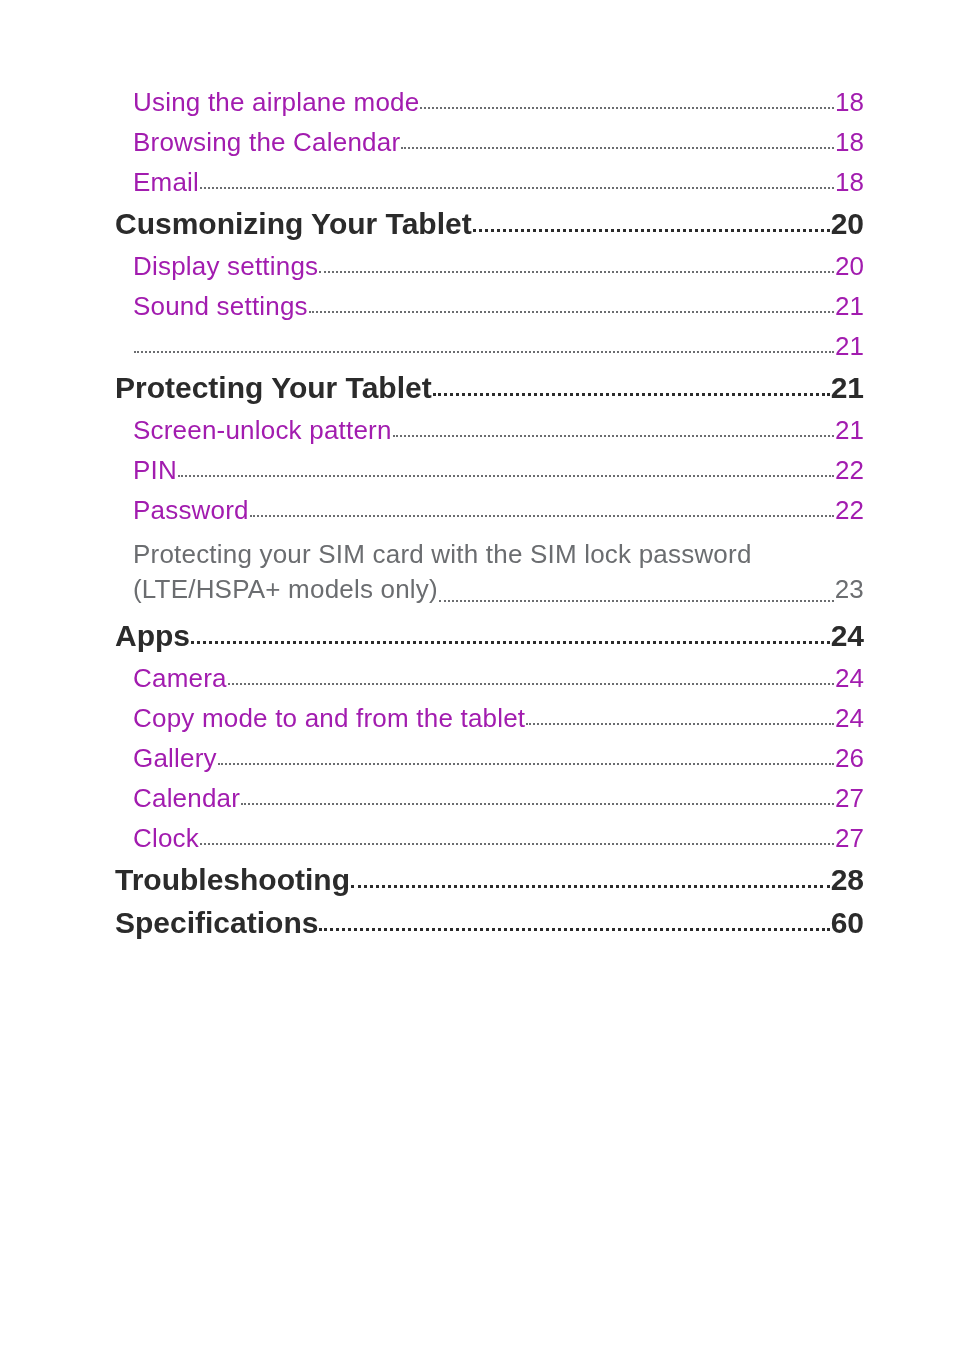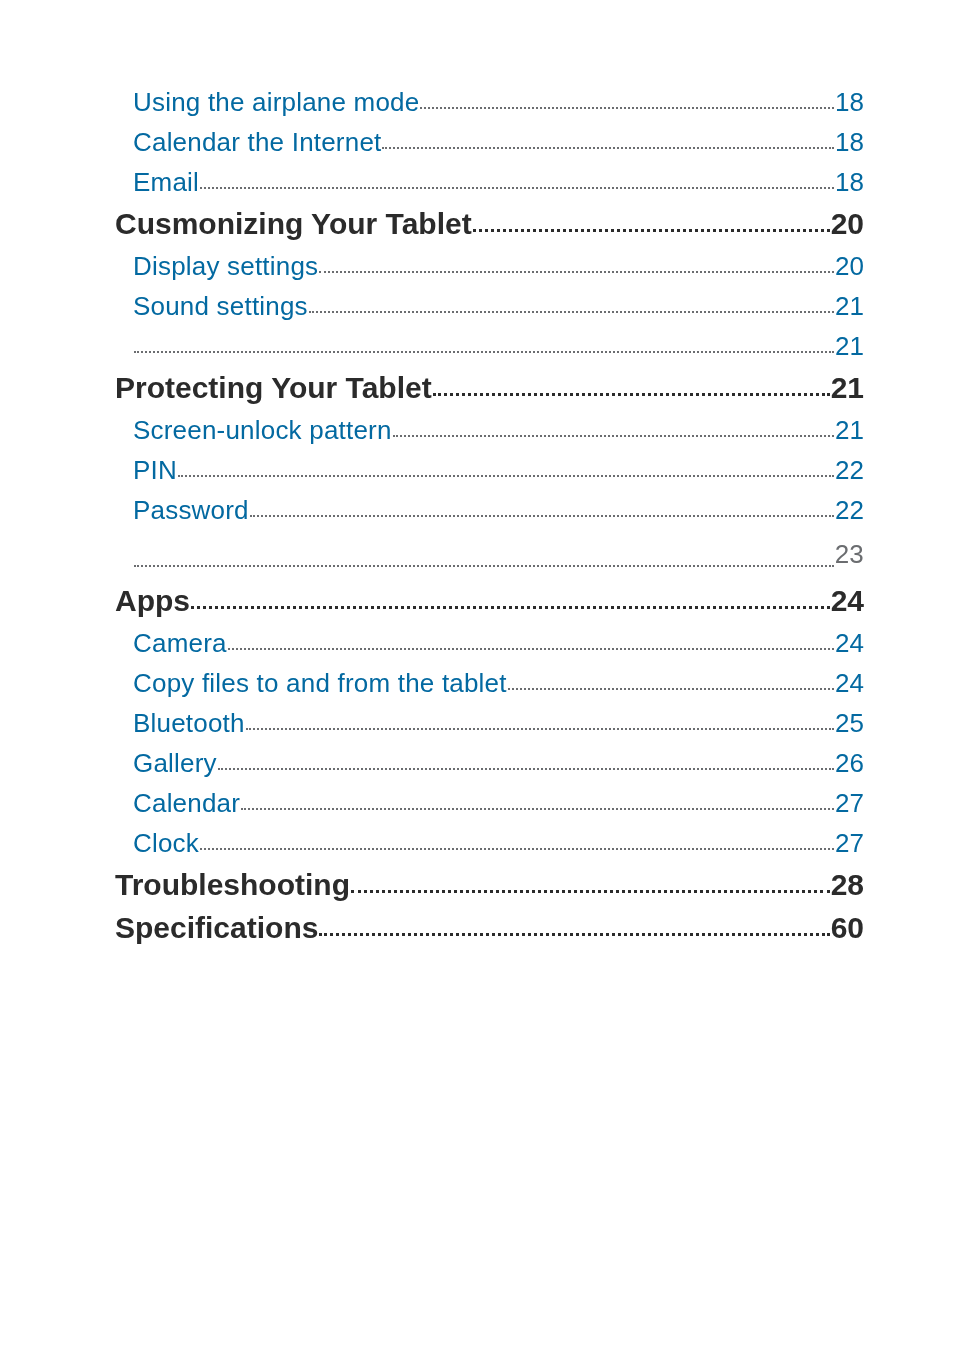--- a/index.html
+++ b/index.html
@@ -20,21 +20,21 @@
   }
   .toc-entry {
     display: flex;
     align-items: flex-end;
     margin: 0;
     line-height: 1.0;
   }
   .toc-sub {
     font-size: 26px;
     font-weight: 400;
-    color: #0369a1;
+    color: #a21caf;
     margin-top: 14px;
     margin-bottom: 14px;
     margin-left: 18px;
   }
   .toc-sub .label {
     letter-spacing: 0.2px;
   }
   .toc-sub .page-num {
     letter-spacing: 0;
     text-align: center;
@@ -98,21 +98,21 @@
 
 <div class="page">
 
   <div class="toc-entry toc-sub">
     <span class="label">Using the airplane mode</span>
     <span class="dots"></span>
     <span class="page-num">18</span>
   </div>
 
   <div class="toc-entry toc-sub">
-    <span class="label">Calendar the Internet</span>
+    <span class="label">Browsing the Calendar</span>
     <span class="dots"></span>
     <span class="page-num">18</span>
   </div>
 
   <div class="toc-entry toc-sub">
     <span class="label">Email</span>
     <span class="dots"></span>
     <span class="page-num">18</span>
   </div>
 
@@ -157,49 +157,46 @@
     <span class="page-num">22</span>
   </div>
 
   <div class="toc-entry toc-sub">
     <span class="label">Password</span>
     <span class="dots"></span>
     <span class="page-num">22</span>
   </div>
 
   <div class="multiline">
+    <span class="line1">Protecting your SIM card with the SIM lock password</span>
     <span class="line2">
+      <span class="label">(LTE/HSPA+ models only)</span>
       <span class="dots"></span>
       <span class="page-num">23</span>
     </span>
   </div>
 
   <div class="toc-entry toc-head">
     <span class="label">Apps</span>
     <span class="dots"></span>
     <span class="page-num">24</span>
   </div>
 
   <div class="toc-entry toc-sub">
     <span class="label">Camera</span>
     <span class="dots"></span>
     <span class="page-num">24</span>
   </div>
 
   <div class="toc-entry toc-sub">
-    <span class="label">Copy files to and from the tablet</span>
+    <span class="label">Copy mode to and from the tablet</span>
     <span class="dots"></span>
     <span class="page-num">24</span>
   </div>
 
-  <div class="toc-entry toc-sub">
-    <span class="label">Bluetooth</span>
-    <span class="dots"></span>
-    <span class="page-num">25</span>
-  </div>
 
   <div class="toc-entry toc-sub">
     <span class="label">Gallery</span>
     <span class="dots"></span>
     <span class="page-num">26</span>
   </div>
 
   <div class="toc-entry toc-sub">
     <span class="label">Calendar</span>
     <span class="dots"></span>

